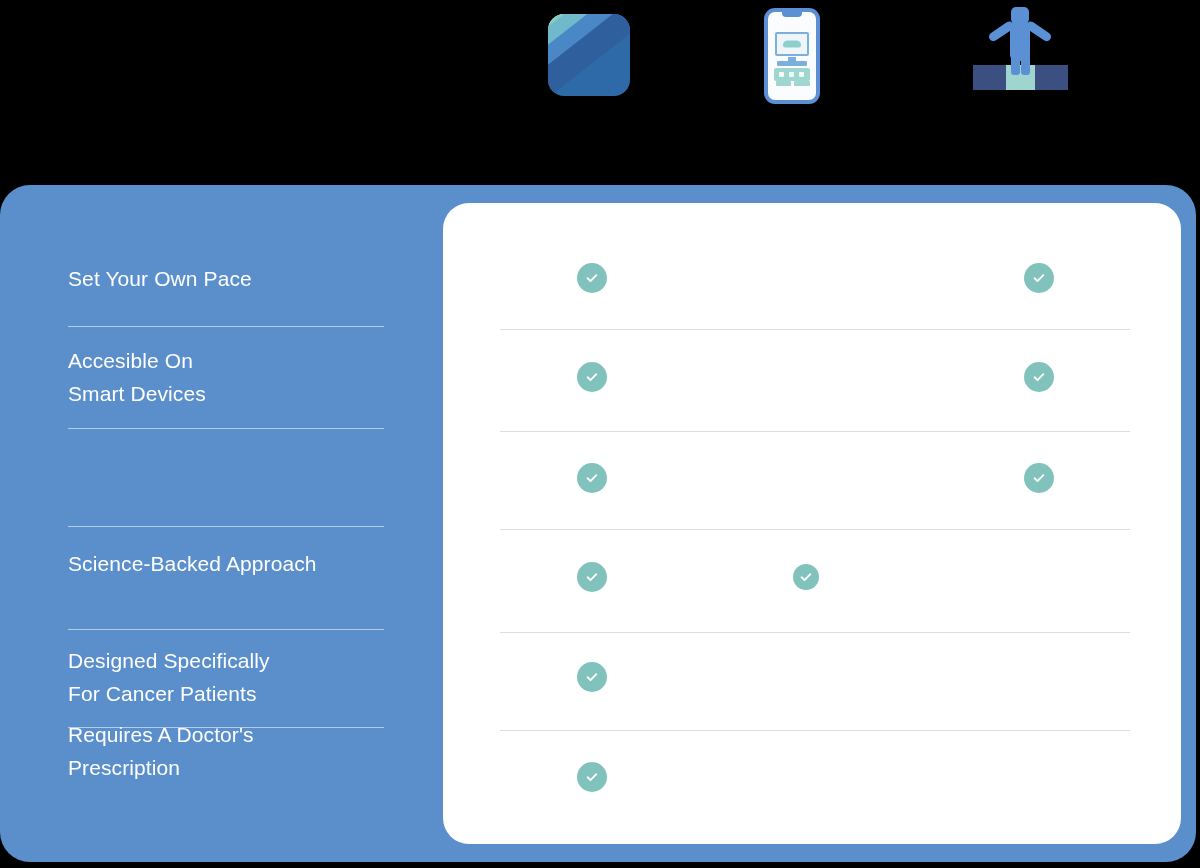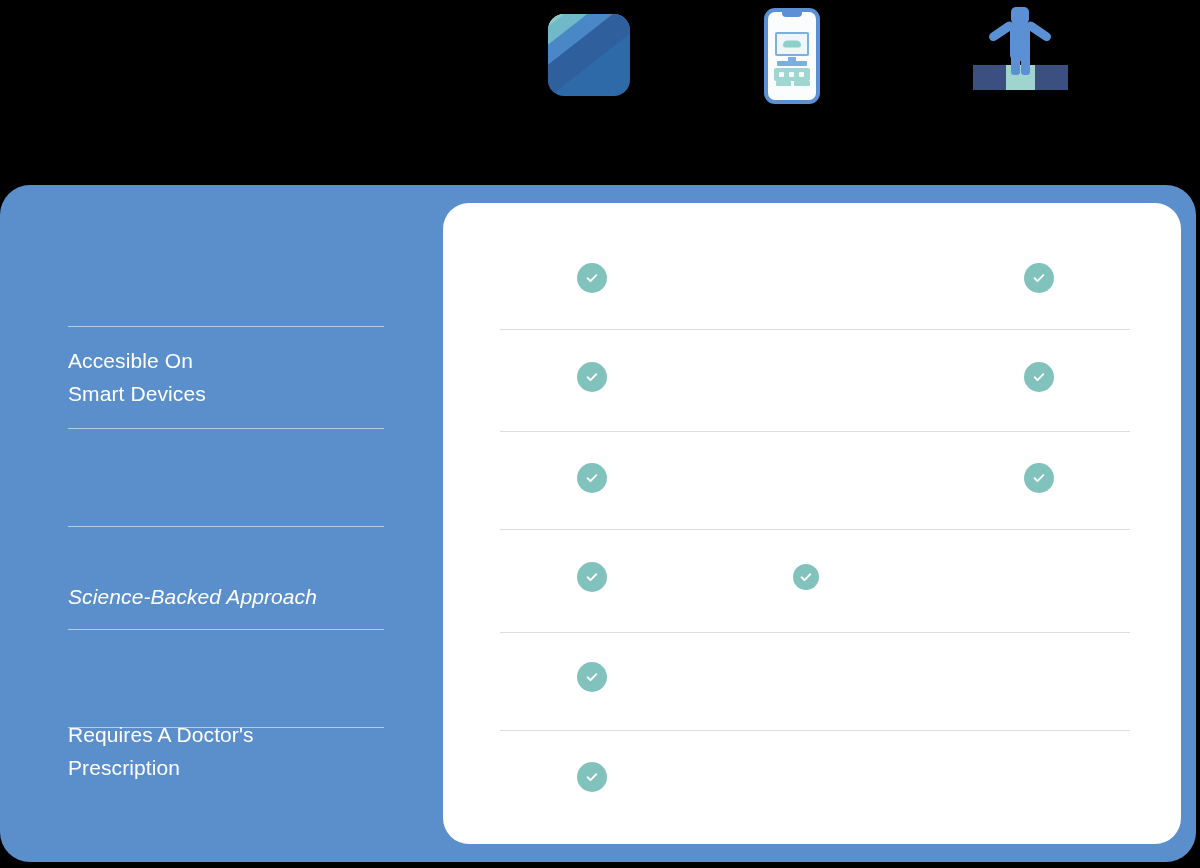--- a/index.html
+++ b/index.html
@@ -302,26 +302,33 @@
       <div class="person-torso"></div>
       <div class="person-leg l"></div>
       <div class="person-leg r"></div>
     </div>
 
   </div>
 
   <div id="blue-panel">
 
     <div id="sidebar">
+        <div class="feature-row" style="top: 76.5px; height: 33px;">
+          <div class="feature-label">Set Your Own Pace</div>
+        </div>
         <div class="feature-row" style="top: 159px; height: 66px; align-items: center;">
           <div class="feature-label">Accesible On
 Smart Devices</div>
         </div>
-        <div class="feature-row" style="top: 395px; height: 33px; font-style: italic;">
+        <div class="feature-row" style="top: 362px; height: 33px;">
           <div class="feature-label">Science-Backed Approach</div>
+        </div>
+        <div class="feature-row" style="top: 459px; height: 66px;">
+          <div class="feature-label">Designed Specifically
+For Cancer Patients</div>
         </div>
         <div class="feature-row" style="top: 533px; height: 66px;">
           <div class="feature-label">Requires A Doctor's
 Prescription</div>
         </div>
         <div class="sidebar-divider" style="top: 141px;"></div>
         <div class="sidebar-divider" style="top: 243px;"></div>
         <div class="sidebar-divider" style="top: 341px;"></div>
         <div class="sidebar-divider" style="top: 444px;"></div>
         <div class="sidebar-divider" style="top: 542px;"></div>

